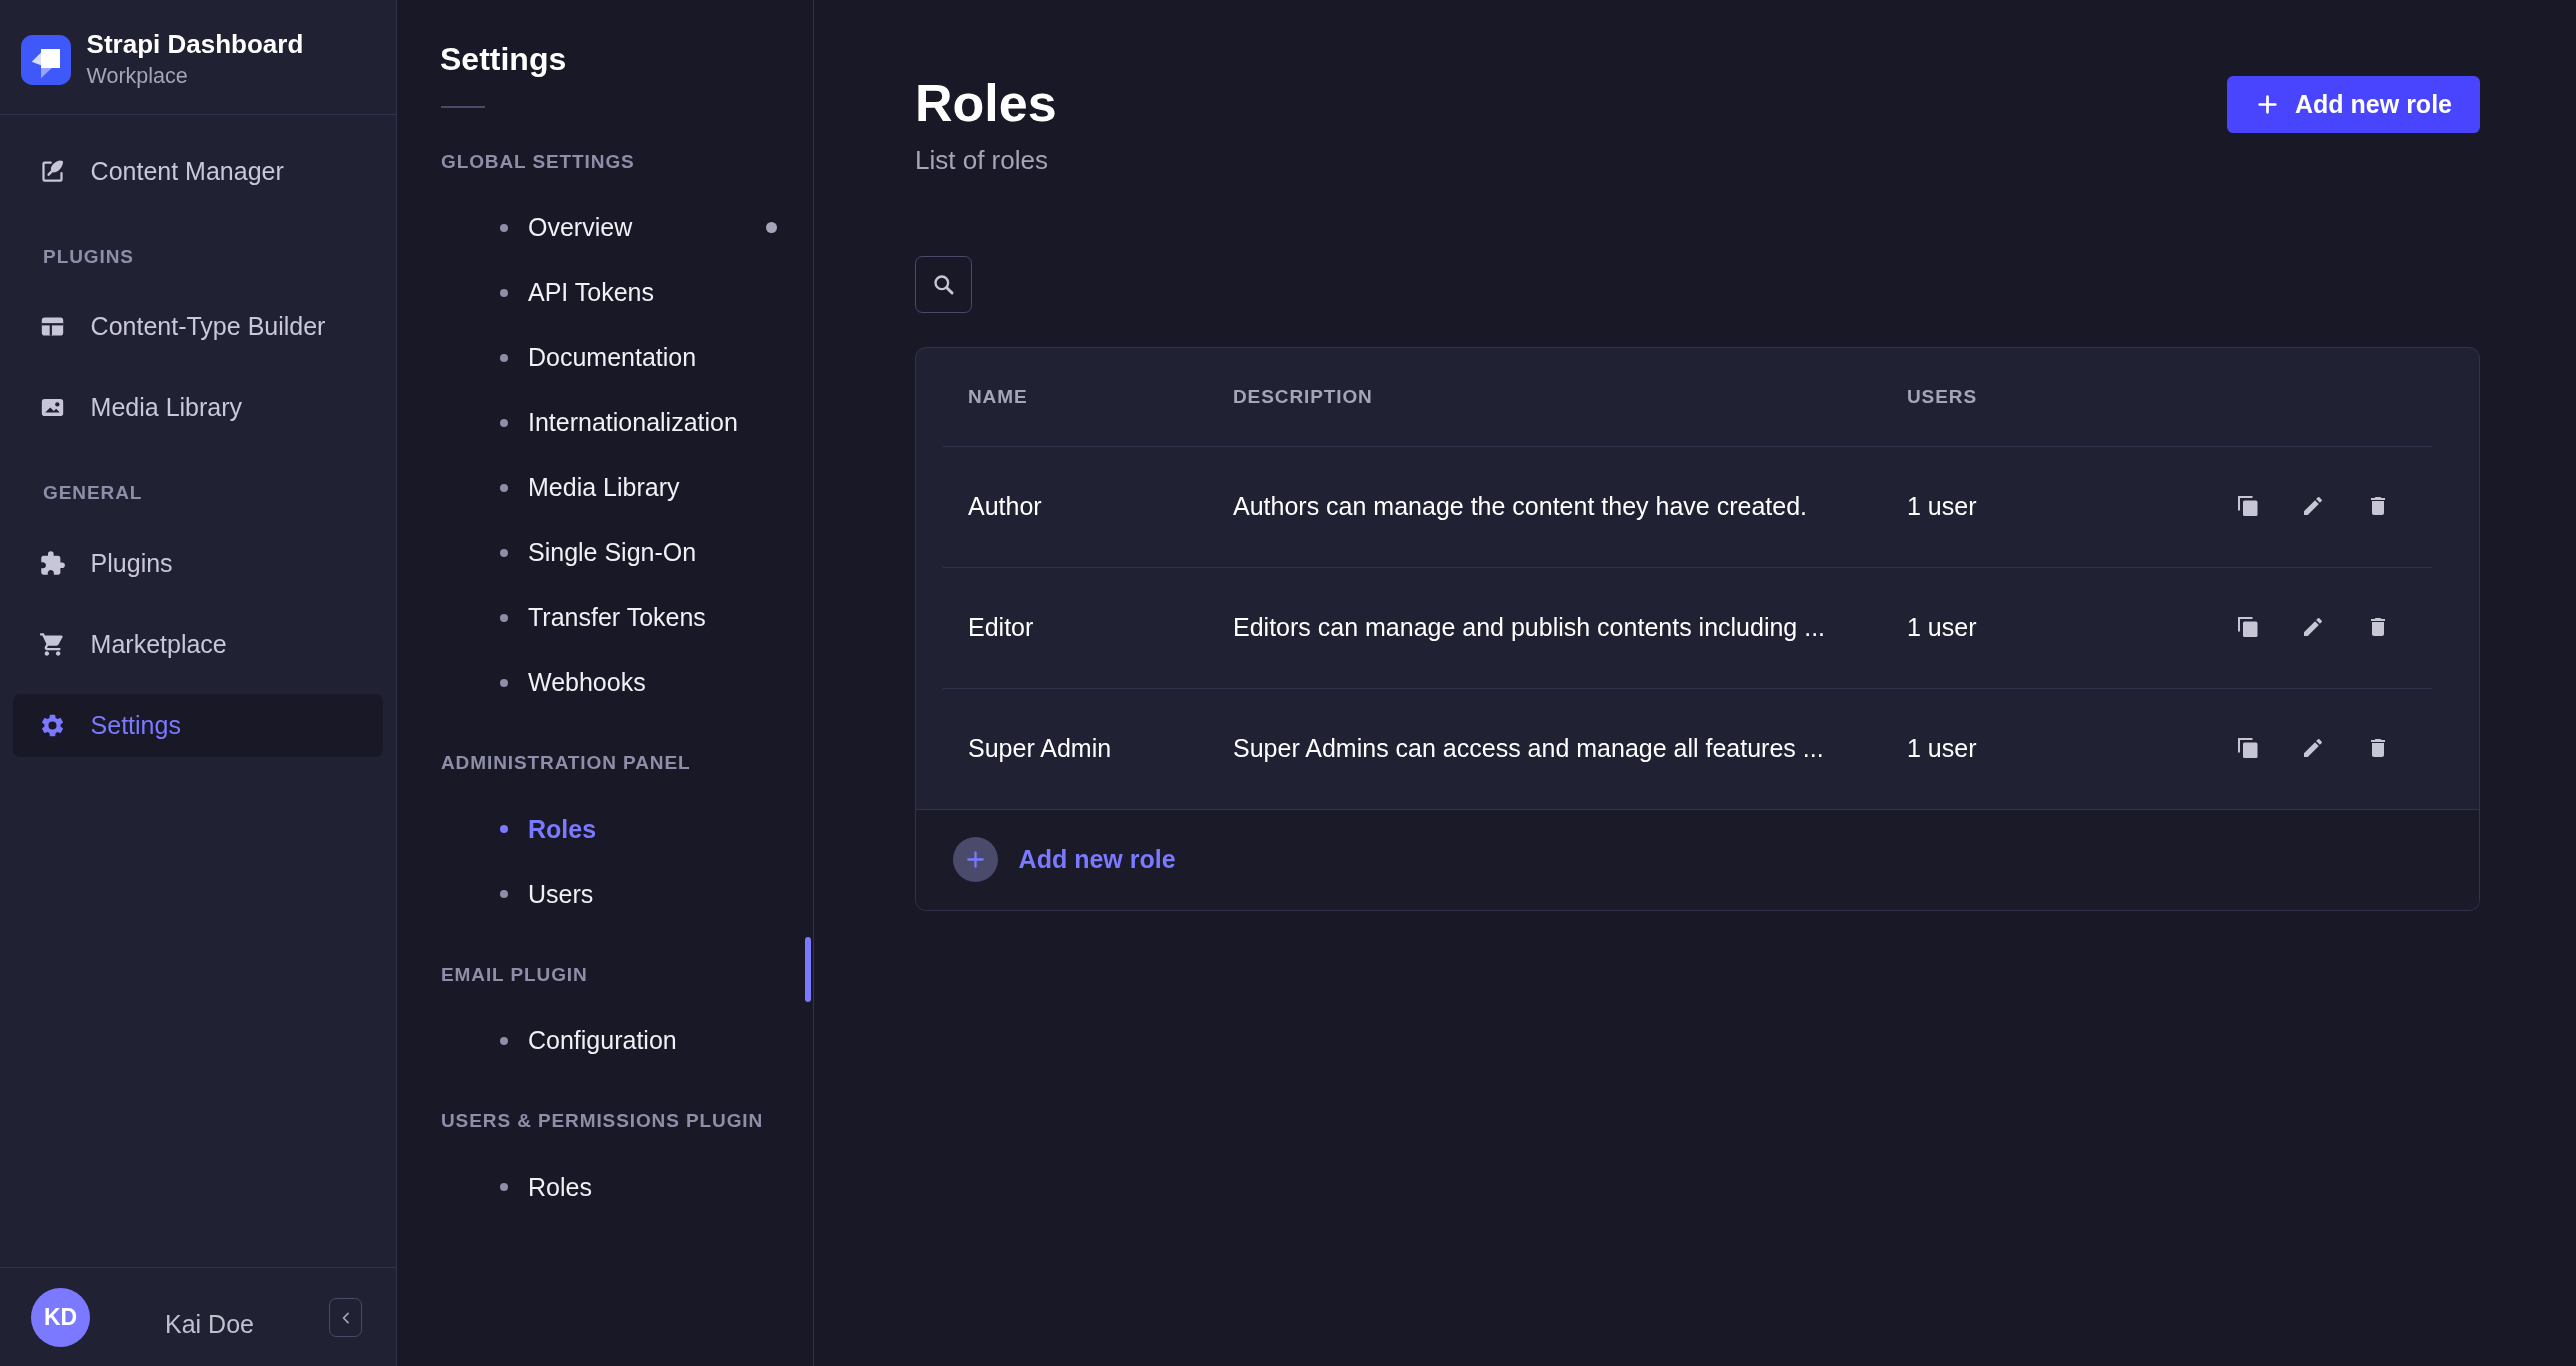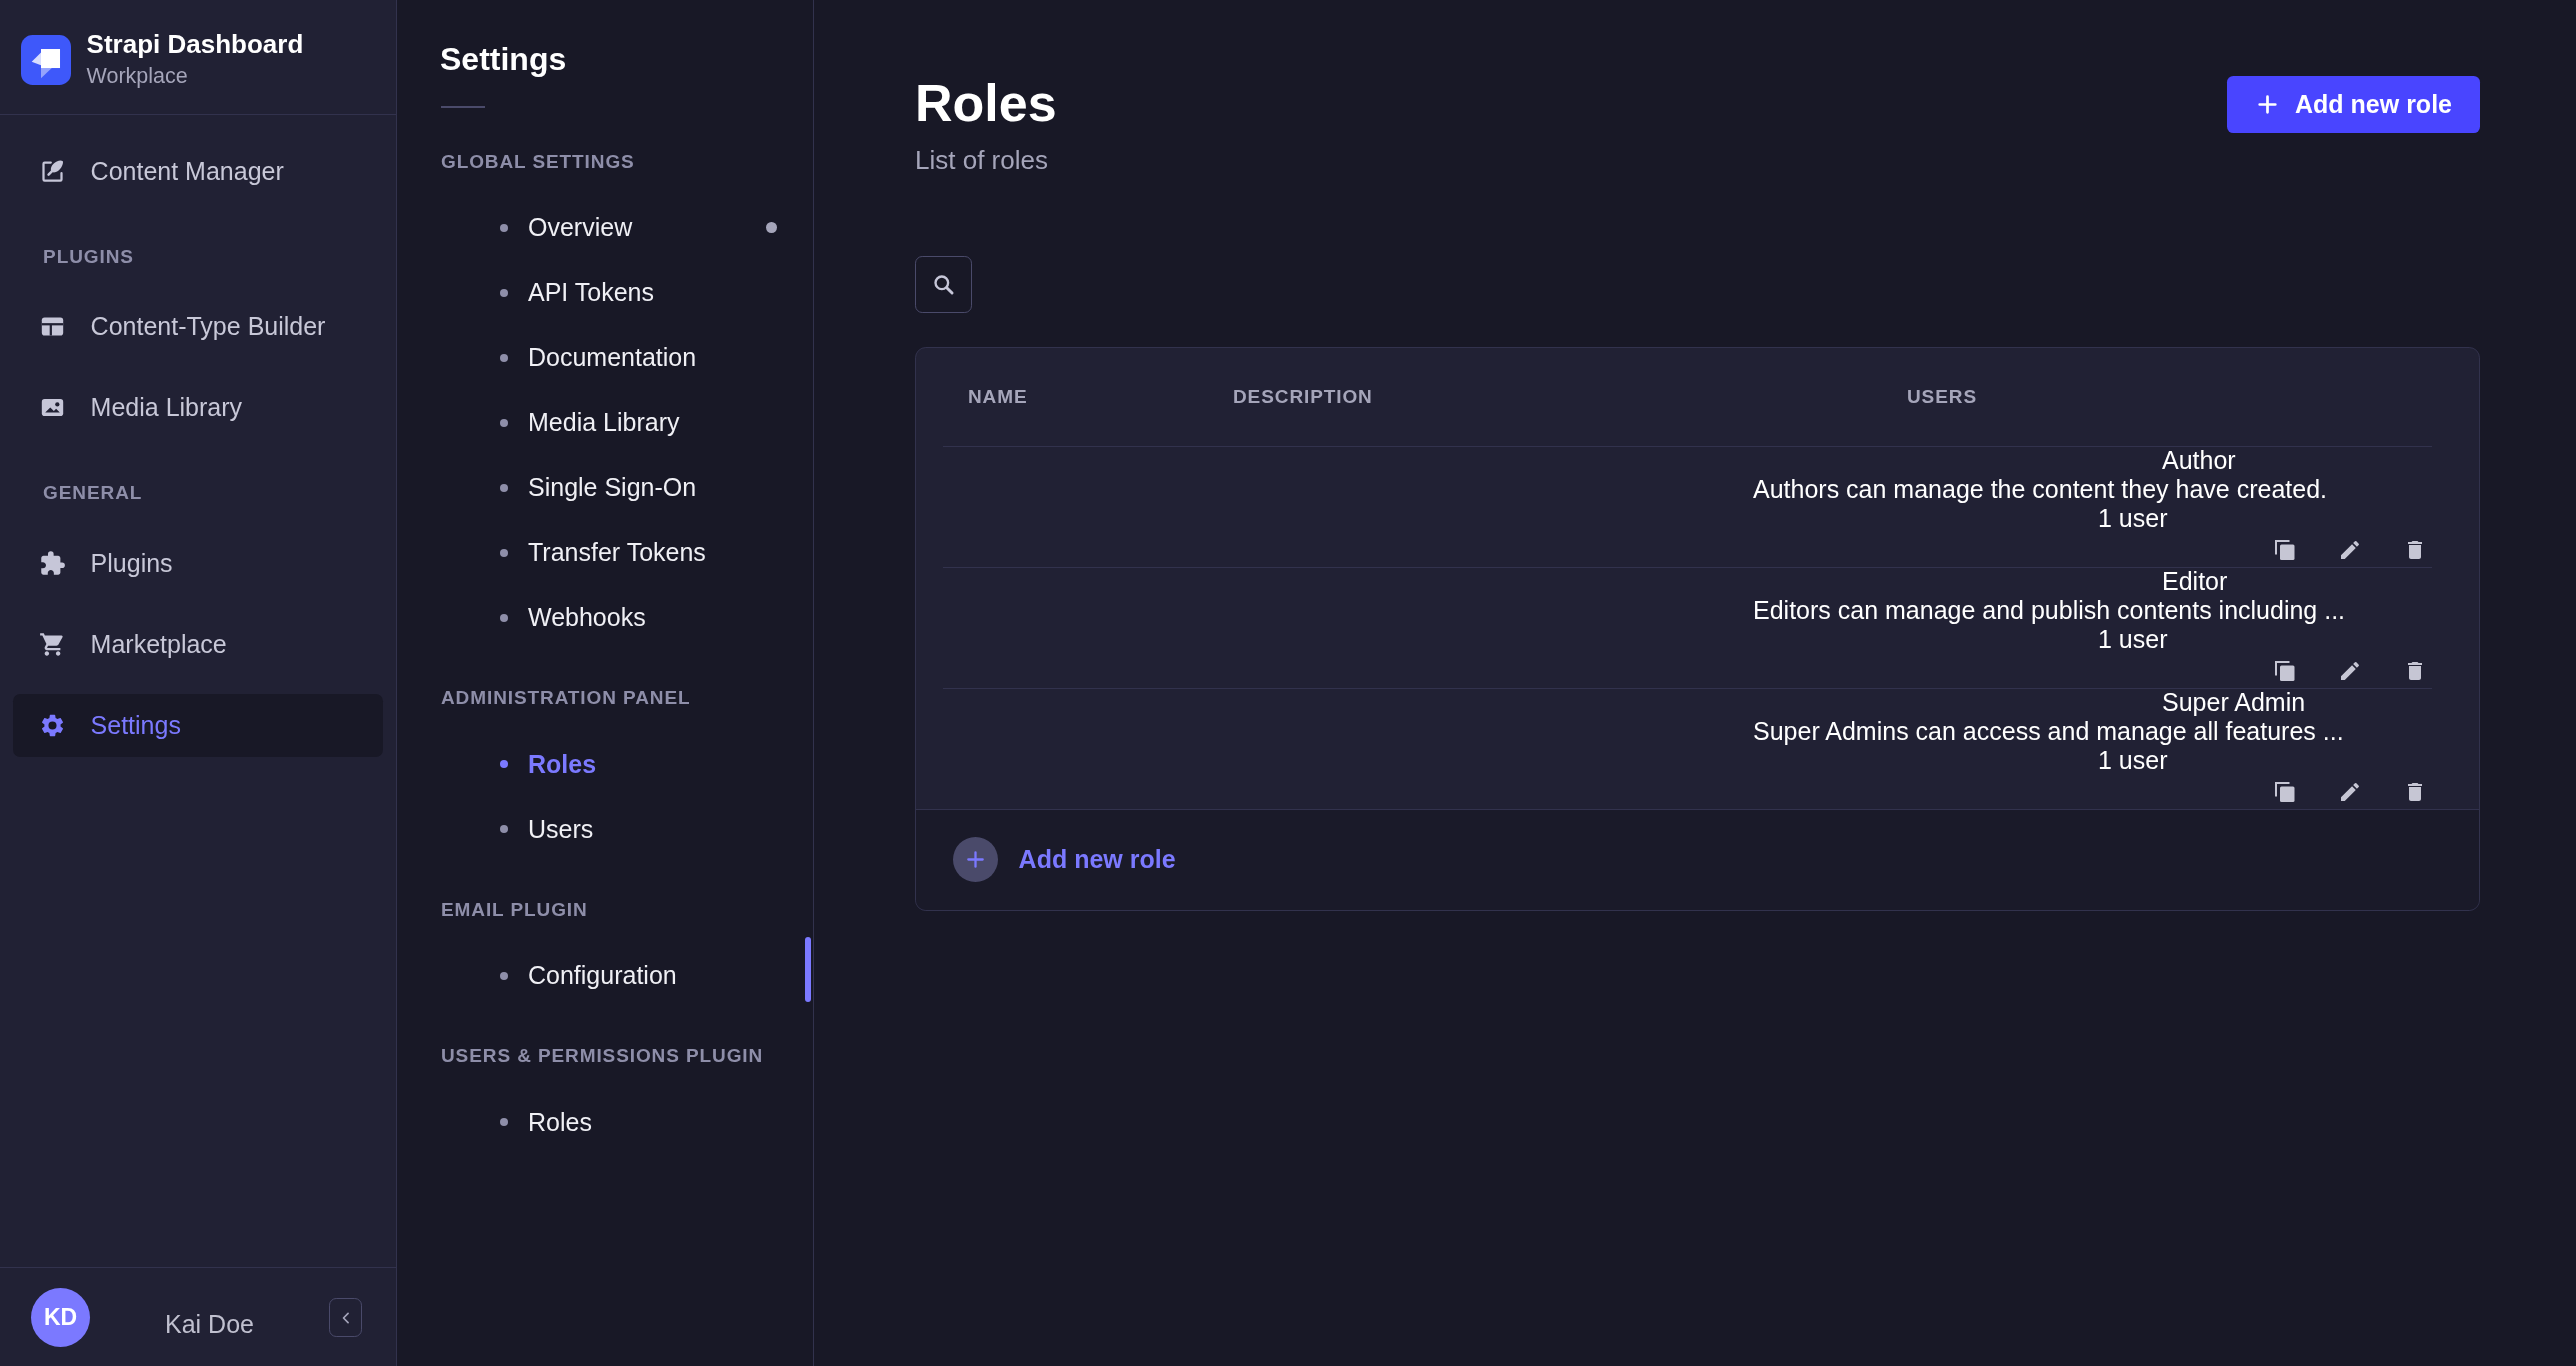--- a/index.html
+++ b/index.html
@@ -111,21 +111,21 @@
     background:#212134;
     border:0.9px solid #32324d;
     border-radius:10.8px;
   }
   .thead { display:flex; align-items:center; height:98px; padding:0 52px; }
   .col-name    { width:265px; flex:none; }
   .col-desc    { width:674px; flex:none; }
   .col-users   { width:329px; flex:none; }
   .col-actions { flex:1; display:flex; align-items:center; gap:41px; }
   .th { font-size:19px; font-weight:700; letter-spacing:0.9px; color:#a5a5ba; }
-  .trow { display:flex; align-items:flex-end; height:121px; padding:0 52px; position:relative; cursor:pointer;flex-direction:column; }
+  .trow { display:flex; align-items:center; height:121px; padding:0 52px; position:relative; cursor:pointer; }
   .trow::before {
     content:""; position:absolute; top:0; left:27px; right:47px; height:0.9px; background:#32324d;
   }
   .cell { font-size:25px; color:#fff; white-space:nowrap; overflow:hidden; }
   .row-action { background:none; border:none; padding:0; color:#c6c6d4; cursor:pointer; }
   .row-action svg { width:24px; height:24px; }
   .tfoot {
     height:101px; background:#1a1a29; border-radius:0 0 10px 10px;
     display:flex; align-items:center; padding:0 37px; gap:20.6px;
     position:relative; cursor:pointer;
@@ -247,20 +247,24 @@
     <li class="subnav-item">
       <span class="subnav-bullet"></span>
       <span>API Tokens</span>
     </li>
     <li class="subnav-item">
       <span class="subnav-bullet"></span>
       <span>Documentation</span>
     </li>
     <li class="subnav-item">
       <span class="subnav-bullet"></span>
+      <span>Internationalization</span>
+    </li>
+    <li class="subnav-item">
+      <span class="subnav-bullet"></span>
       <span>Media Library</span>
     </li>
     <li class="subnav-item">
       <span class="subnav-bullet"></span>
       <span>Single Sign-On</span>
     </li>
     <li class="subnav-item">
       <span class="subnav-bullet"></span>
       <span>Transfer Tokens</span>
     </li>

